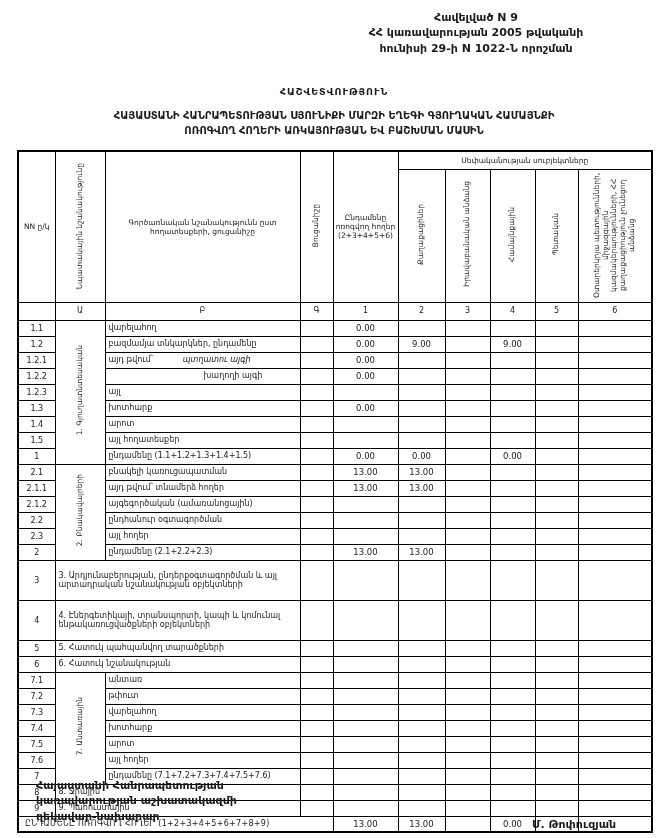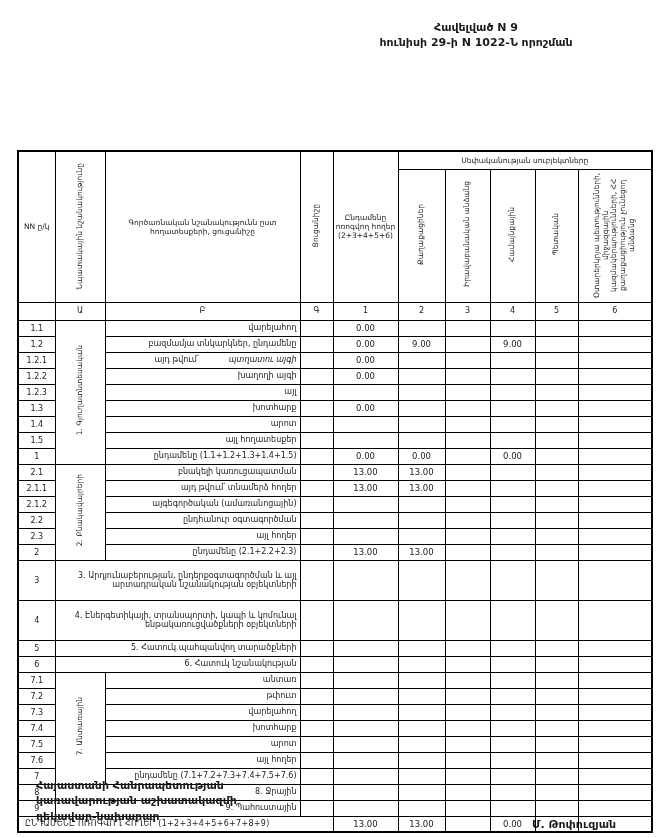--- a/index.html
+++ b/index.html
@@ -1,57 +1,65 @@
 <!DOCTYPE html>
 <html><head>
 <meta charset="utf-8">
 <style>
   html,body{margin:0;padding:0;background:#ffffff;}
   .page{
     position:relative;width:668px;height:838px;background:#ffffff;
     font-family:"DejaVu Sans",sans-serif;color:#1b1b1b;overflow:hidden;
   }
   
-  .appendix{position:absolute;top:20px;left:290px;width:372px;text-align:center;
+  .appendix{position:absolute;top:10px;left:290px;width:372px;text-align:center;
     font-weight:bold;font-size:11px;line-height:1.4;}
   
   .report-heading{position:absolute;top:86px;left:16px;width:636px;text-align:center;font-weight:bold;}
   .report-heading .h1{font-size:9.5px;letter-spacing:1px;margin-bottom:12px;}
   .report-heading .h2{font-size:10px;line-height:1.45;}
   
   table.form{position:absolute;top:150px;left:17px;border-collapse:collapse;table-layout:fixed;
     border:2px solid #000;}
   .form th,.form td{border:1px solid #000;overflow:hidden;vertical-align:middle;padding:0;}
   .form th{font-weight:normal;font-size:7.5px;line-height:1.2;padding:1px;text-align:center;}
   .form thead .letters th{height:15px;font-size:8px;}
   .rot{writing-mode:vertical-rl;transform:rotate(180deg);display:inline-block;
     font-size:7.5px;line-height:1.15;max-height:128px;white-space:normal;}
   tbody tr{height:16px;padding-left:24px;}
   td.num{text-align:center;font-size:8px;}
-  td.label{font-size:8px;text-align:right;padding:1px 3px;line-height:1.15;}
+  td.label{font-size:8px;text-align:left;padding:1px 3px;line-height:1.15;}
   td.ind{font-size:8px;}
   td.val{text-align:center;font-size:8.5px;}
   td.sec{text-align:center;vertical-align:middle;}
   td.indent2{padding-left:98px;}
   td.total-label{font-size:8px;text-align:left;padding:1px 6px;letter-spacing:.3px;margin-left:44px;}
   .v2{display:inline-block;margin-left:30px;font-style:italic;}
   
   .signature{position:absolute;top:778px;left:36px;font-weight:bold;font-size:11px;line-height:1.4;}
   .signer{position:absolute;top:818px;left:532px;font-weight:bold;font-size:11px;}
 </style>
 </head>
 <body>
 
 <div class="page">
 
   <div class="appendix">
     <div>Հավելված N 9</div>
+    <div>ՀՀ կառավարության 2005 թվականի</div>
     <div>հունիսի 29-ի N 1022-Ն որոշման</div>
   </div>
 
+  <div class="report-heading">
+    <div class="h1">ՀԱՇՎԵՏՎՈՒԹՅՈՒՆ</div>
+    <div class="h2">
+      <div>ՀԱՅԱՍՏԱՆԻ ՀԱՆՐԱՊԵՏՈՒԹՅԱՆ ՍՅՈՒՆԻՔԻ ՄԱՐԶԻ ԵՂԵԳԻ ԳՅՈՒՂԱԿԱՆ ՀԱՄԱՅՆՔԻ</div>
+      <div>ՈՌՈԳՎՈՂ ՀՈՂԵՐԻ ԱՌԿԱՅՈՒԹՅԱՆ ԵՎ ԲԱՇԽՄԱՆ ՄԱՍԻՆ</div>
+    </div>
+  </div>
 
   <table class="form">
     <colgroup>
       <col style="width:37px">
         <col style="width:50px">
         <col style="width:195px">
       <col style="width:33px">
         <col style="width:65px">
         <col style="width:47px">
       <col style="width:45px">

